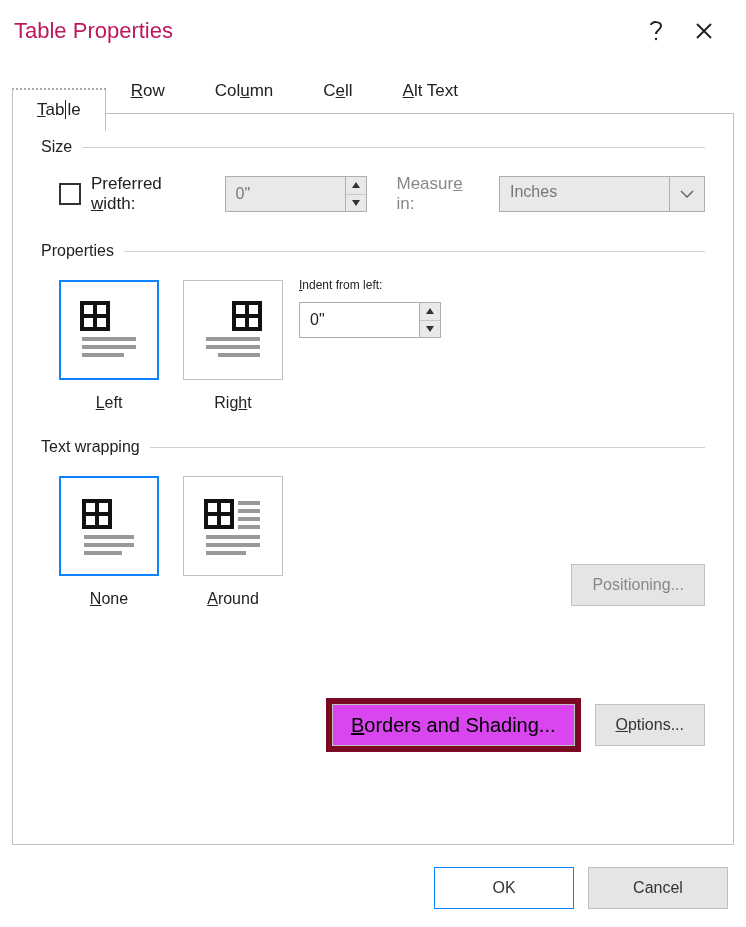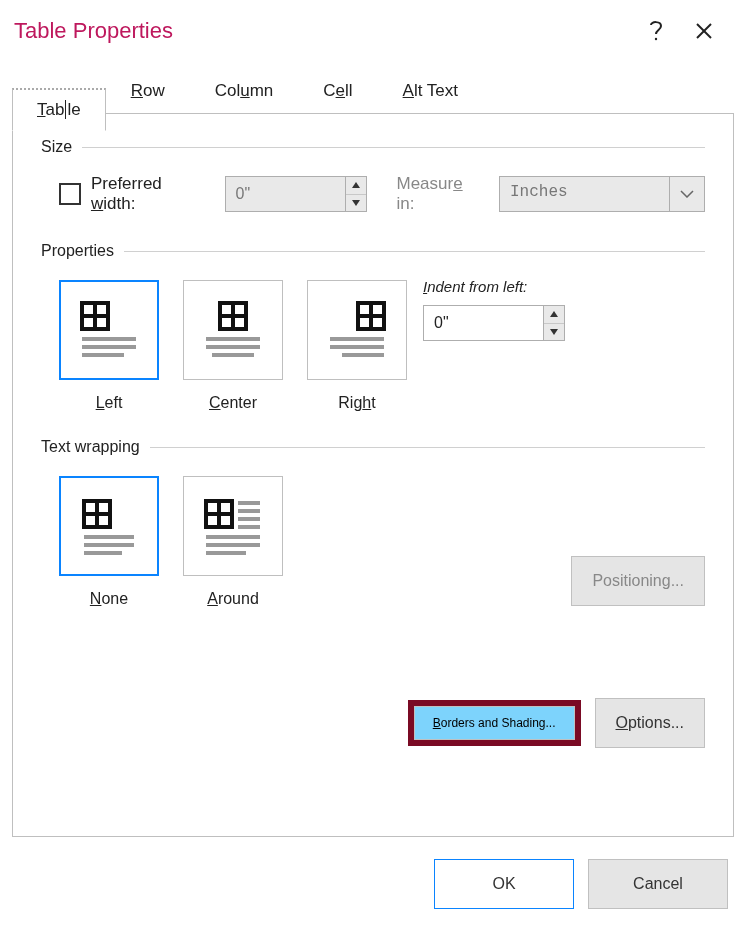--- a/index.html
+++ b/index.html
@@ -145,21 +145,20 @@
     margin-left: 14px;
   }
   .select .sel-body {
     width: 170px;
     border: 1px solid #aeaeae;
     border-right: none;
     background: #e9e9e9;
     color: #777;
     padding: 6px 10px;
     font-size: 16px;
-    font-family: Liberation Mono, monospace;
   }
   .select .sel-arrow {
     width: 36px;
     border: 1px solid #aeaeae;
     background: #e9e9e9;
     display: flex;
     align-items: center;
     justify-content: center;
     cursor: pointer;
   }
@@ -187,38 +186,38 @@
   }
   .option-label {
     margin-top: 14px;
     font-size: 16px;
   }
   .option-label span { text-decoration: underline; }
 
   .indent-area {
     margin-left: 16px;
   }
-  .indent-area .label { font-size: 15px; margin-bottom: 10px; font-style: italic; }
+  .indent-area .label { font-size: 12px; margin-bottom: 10px; }
 
   .pos-btn, .btn {
-    height: 50px;
+    height: 42px;
     padding: 0 20px;
     background: #e5e5e5;
     border: 1px solid #c0c0c0;
     font-size: 16px;
     color: #333;
     cursor: pointer;
   }
   .pos-btn { color: #888; }
   .highlight-btn {
-    height: 34px;
+    height: 42px;
     padding: 0 18px;
-    background: #7dd3fc;
+    background: #d946ef;
     border: 1px solid #c0c0c0;
-    font-size: 12px;
+    font-size: 20px;
   }
   .highlight-wrap {
     border: 6px solid #7a0a24;
     display: inline-block;
   }
 
   .footer {
     display: flex;
     justify-content: flex-end;
     gap: 14px;
@@ -303,33 +302,20 @@
             <svg viewBox="0 0 70 70">
               <rect x="8" y="8" width="26" height="26" fill="#fff" stroke="#111" stroke-width="4"></rect>
               <line x1="21" y1="10" x2="21" y2="32" stroke="#111" stroke-width="4"></line>
               <line x1="10" y1="21" x2="32" y2="21" stroke="#111" stroke-width="4"></line>
               <rect x="8" y="42" width="54" height="4" fill="#999"></rect>
               <rect x="8" y="50" width="54" height="4" fill="#999"></rect>
               <rect x="8" y="58" width="42" height="4" fill="#999"></rect>
             </svg>
           </div>
           <div class="option-label"><span>L</span>eft</div>
-        </div>
-        <div class="option-item">
-          <div class="option-box">
-            <svg viewBox="0 0 70 70">
-              <rect x="22" y="8" width="26" height="26" fill="#fff" stroke="#111" stroke-width="4"></rect>
-              <line x1="35" y1="10" x2="35" y2="32" stroke="#111" stroke-width="4"></line>
-              <line x1="24" y1="21" x2="46" y2="21" stroke="#111" stroke-width="4"></line>
-              <rect x="8" y="42" width="54" height="4" fill="#999"></rect>
-              <rect x="8" y="50" width="54" height="4" fill="#999"></rect>
-              <rect x="14" y="58" width="42" height="4" fill="#999"></rect>
-            </svg>
-          </div>
-          <div class="option-label"><span>C</span>enter</div>
         </div>
         <div class="option-item">
           <div class="option-box">
             <svg viewBox="0 0 70 70">
               <rect x="36" y="8" width="26" height="26" fill="#fff" stroke="#111" stroke-width="4"></rect>
               <line x1="49" y1="10" x2="49" y2="32" stroke="#111" stroke-width="4"></line>
               <line x1="38" y1="21" x2="60" y2="21" stroke="#111" stroke-width="4"></line>
               <rect x="8" y="42" width="54" height="4" fill="#999"></rect>
               <rect x="8" y="50" width="54" height="4" fill="#999"></rect>
               <rect x="20" y="58" width="42" height="4" fill="#999"></rect>

